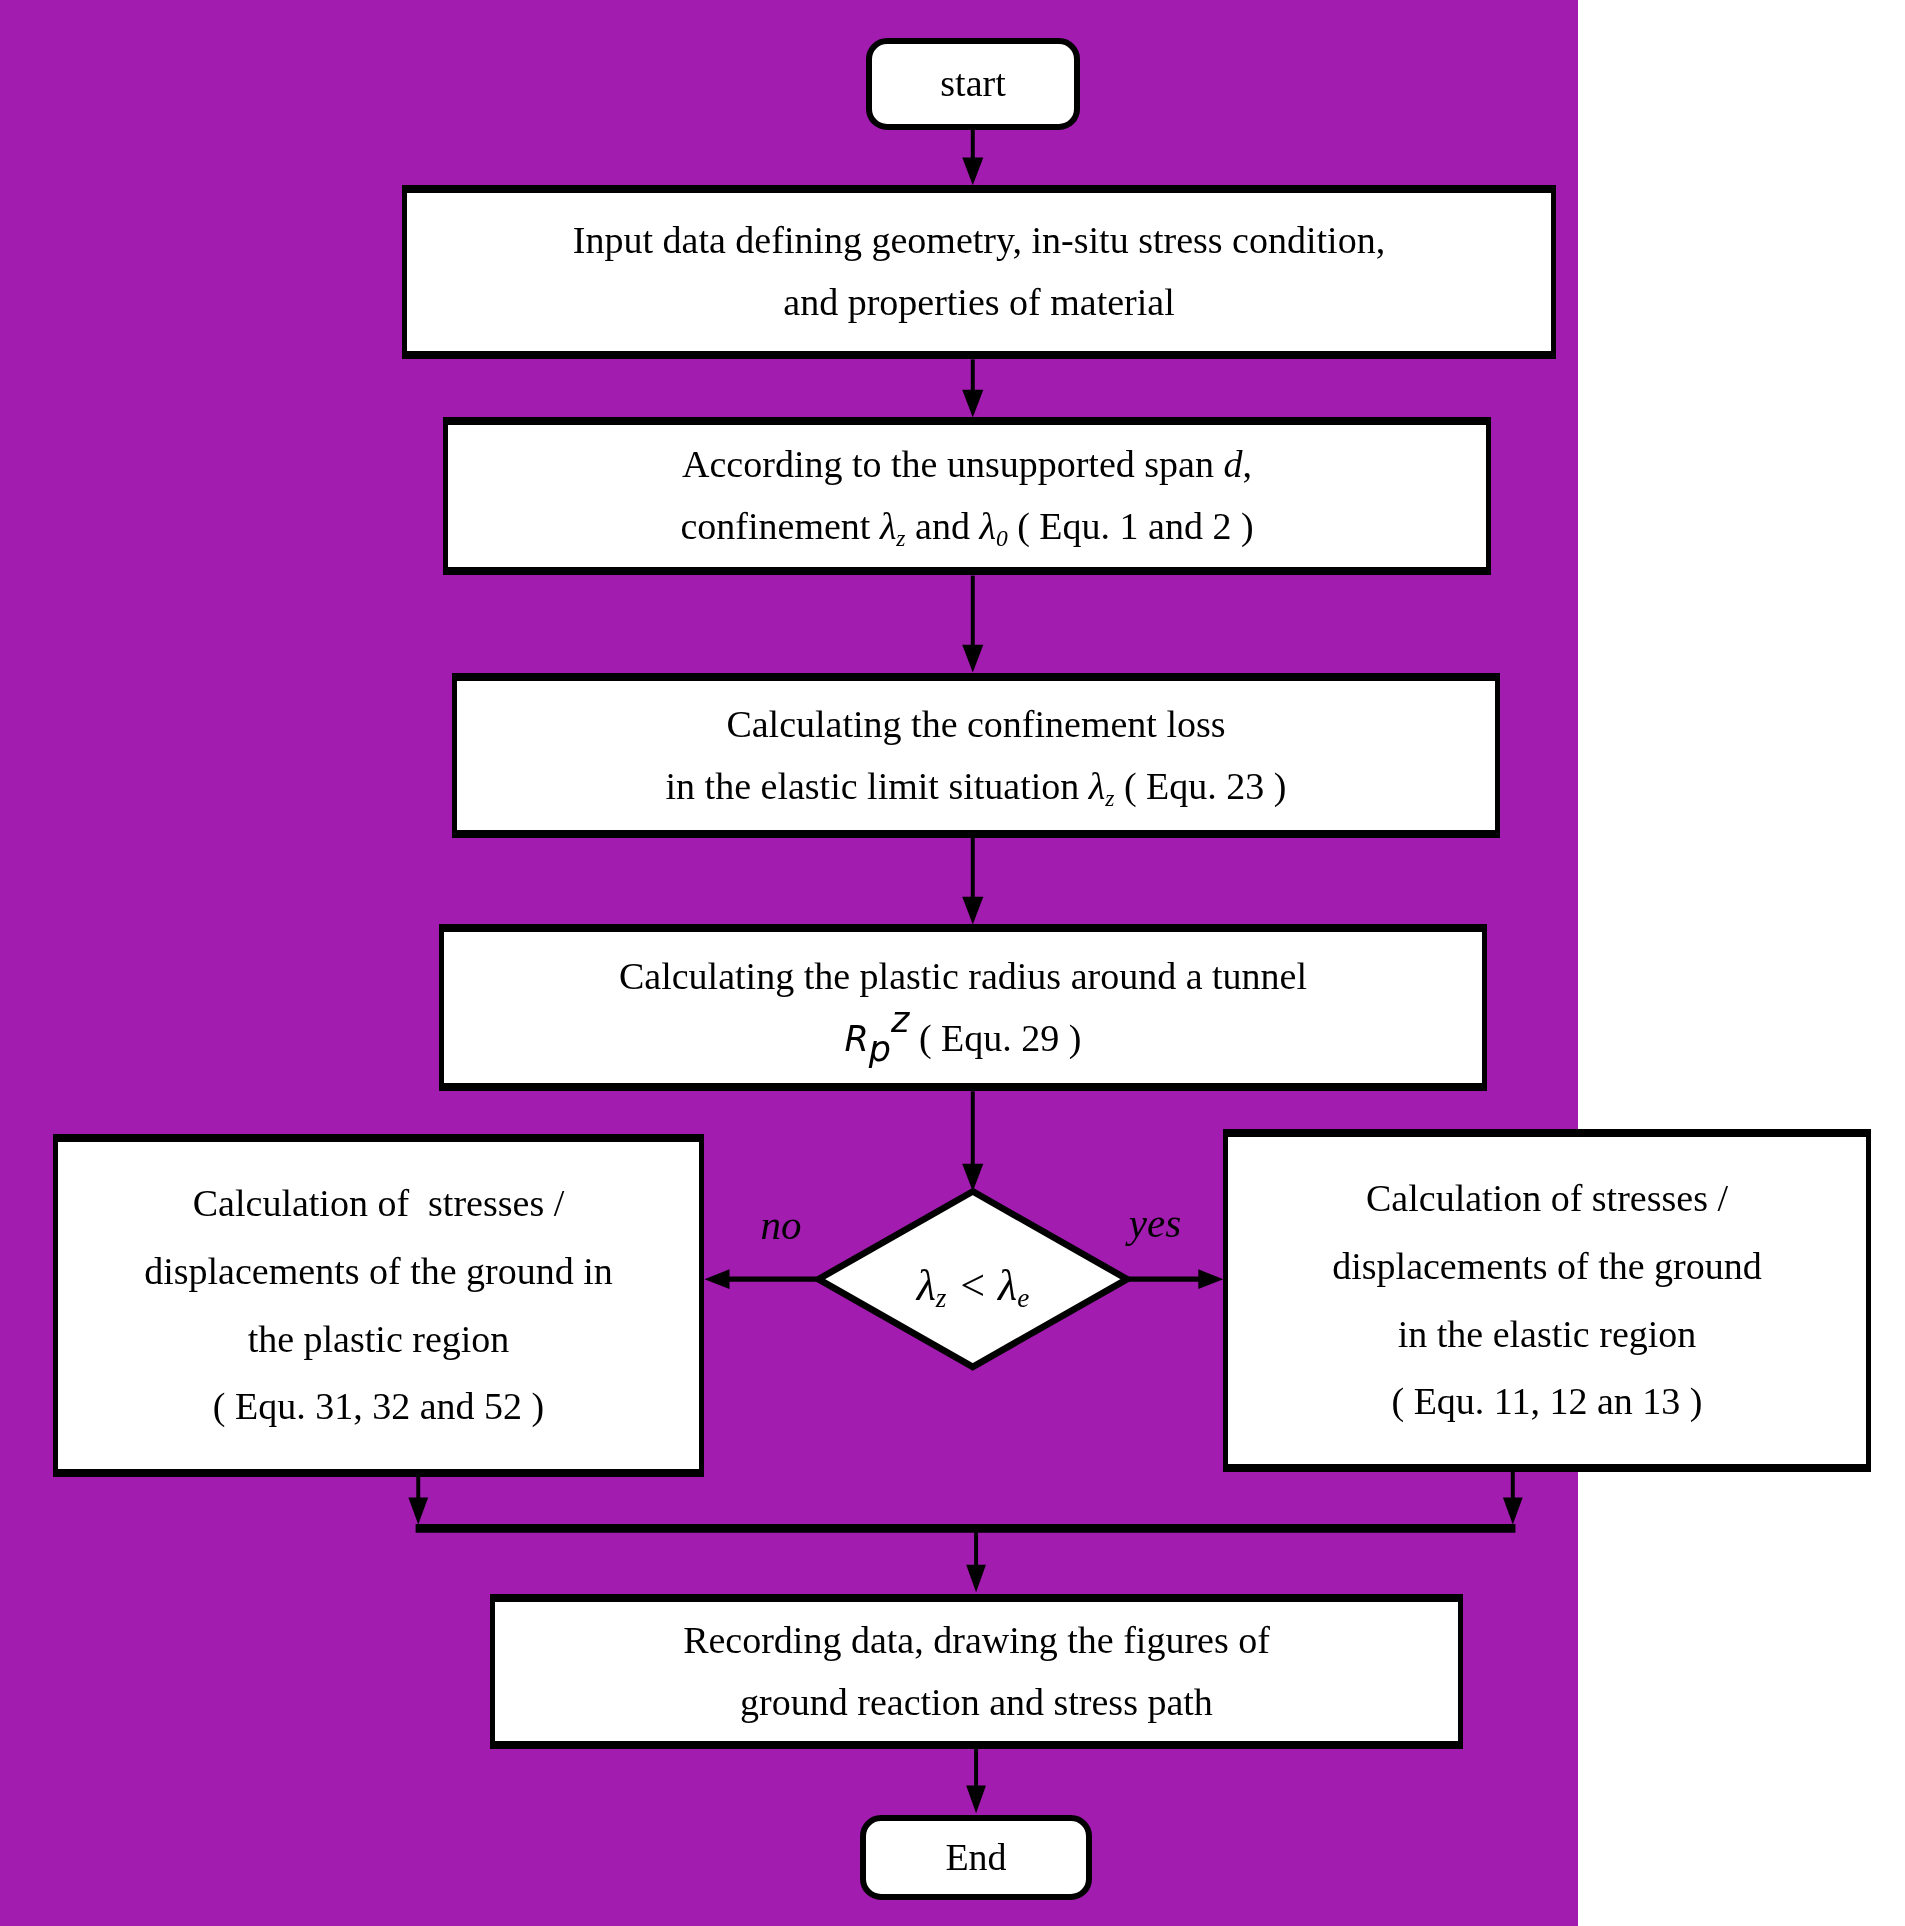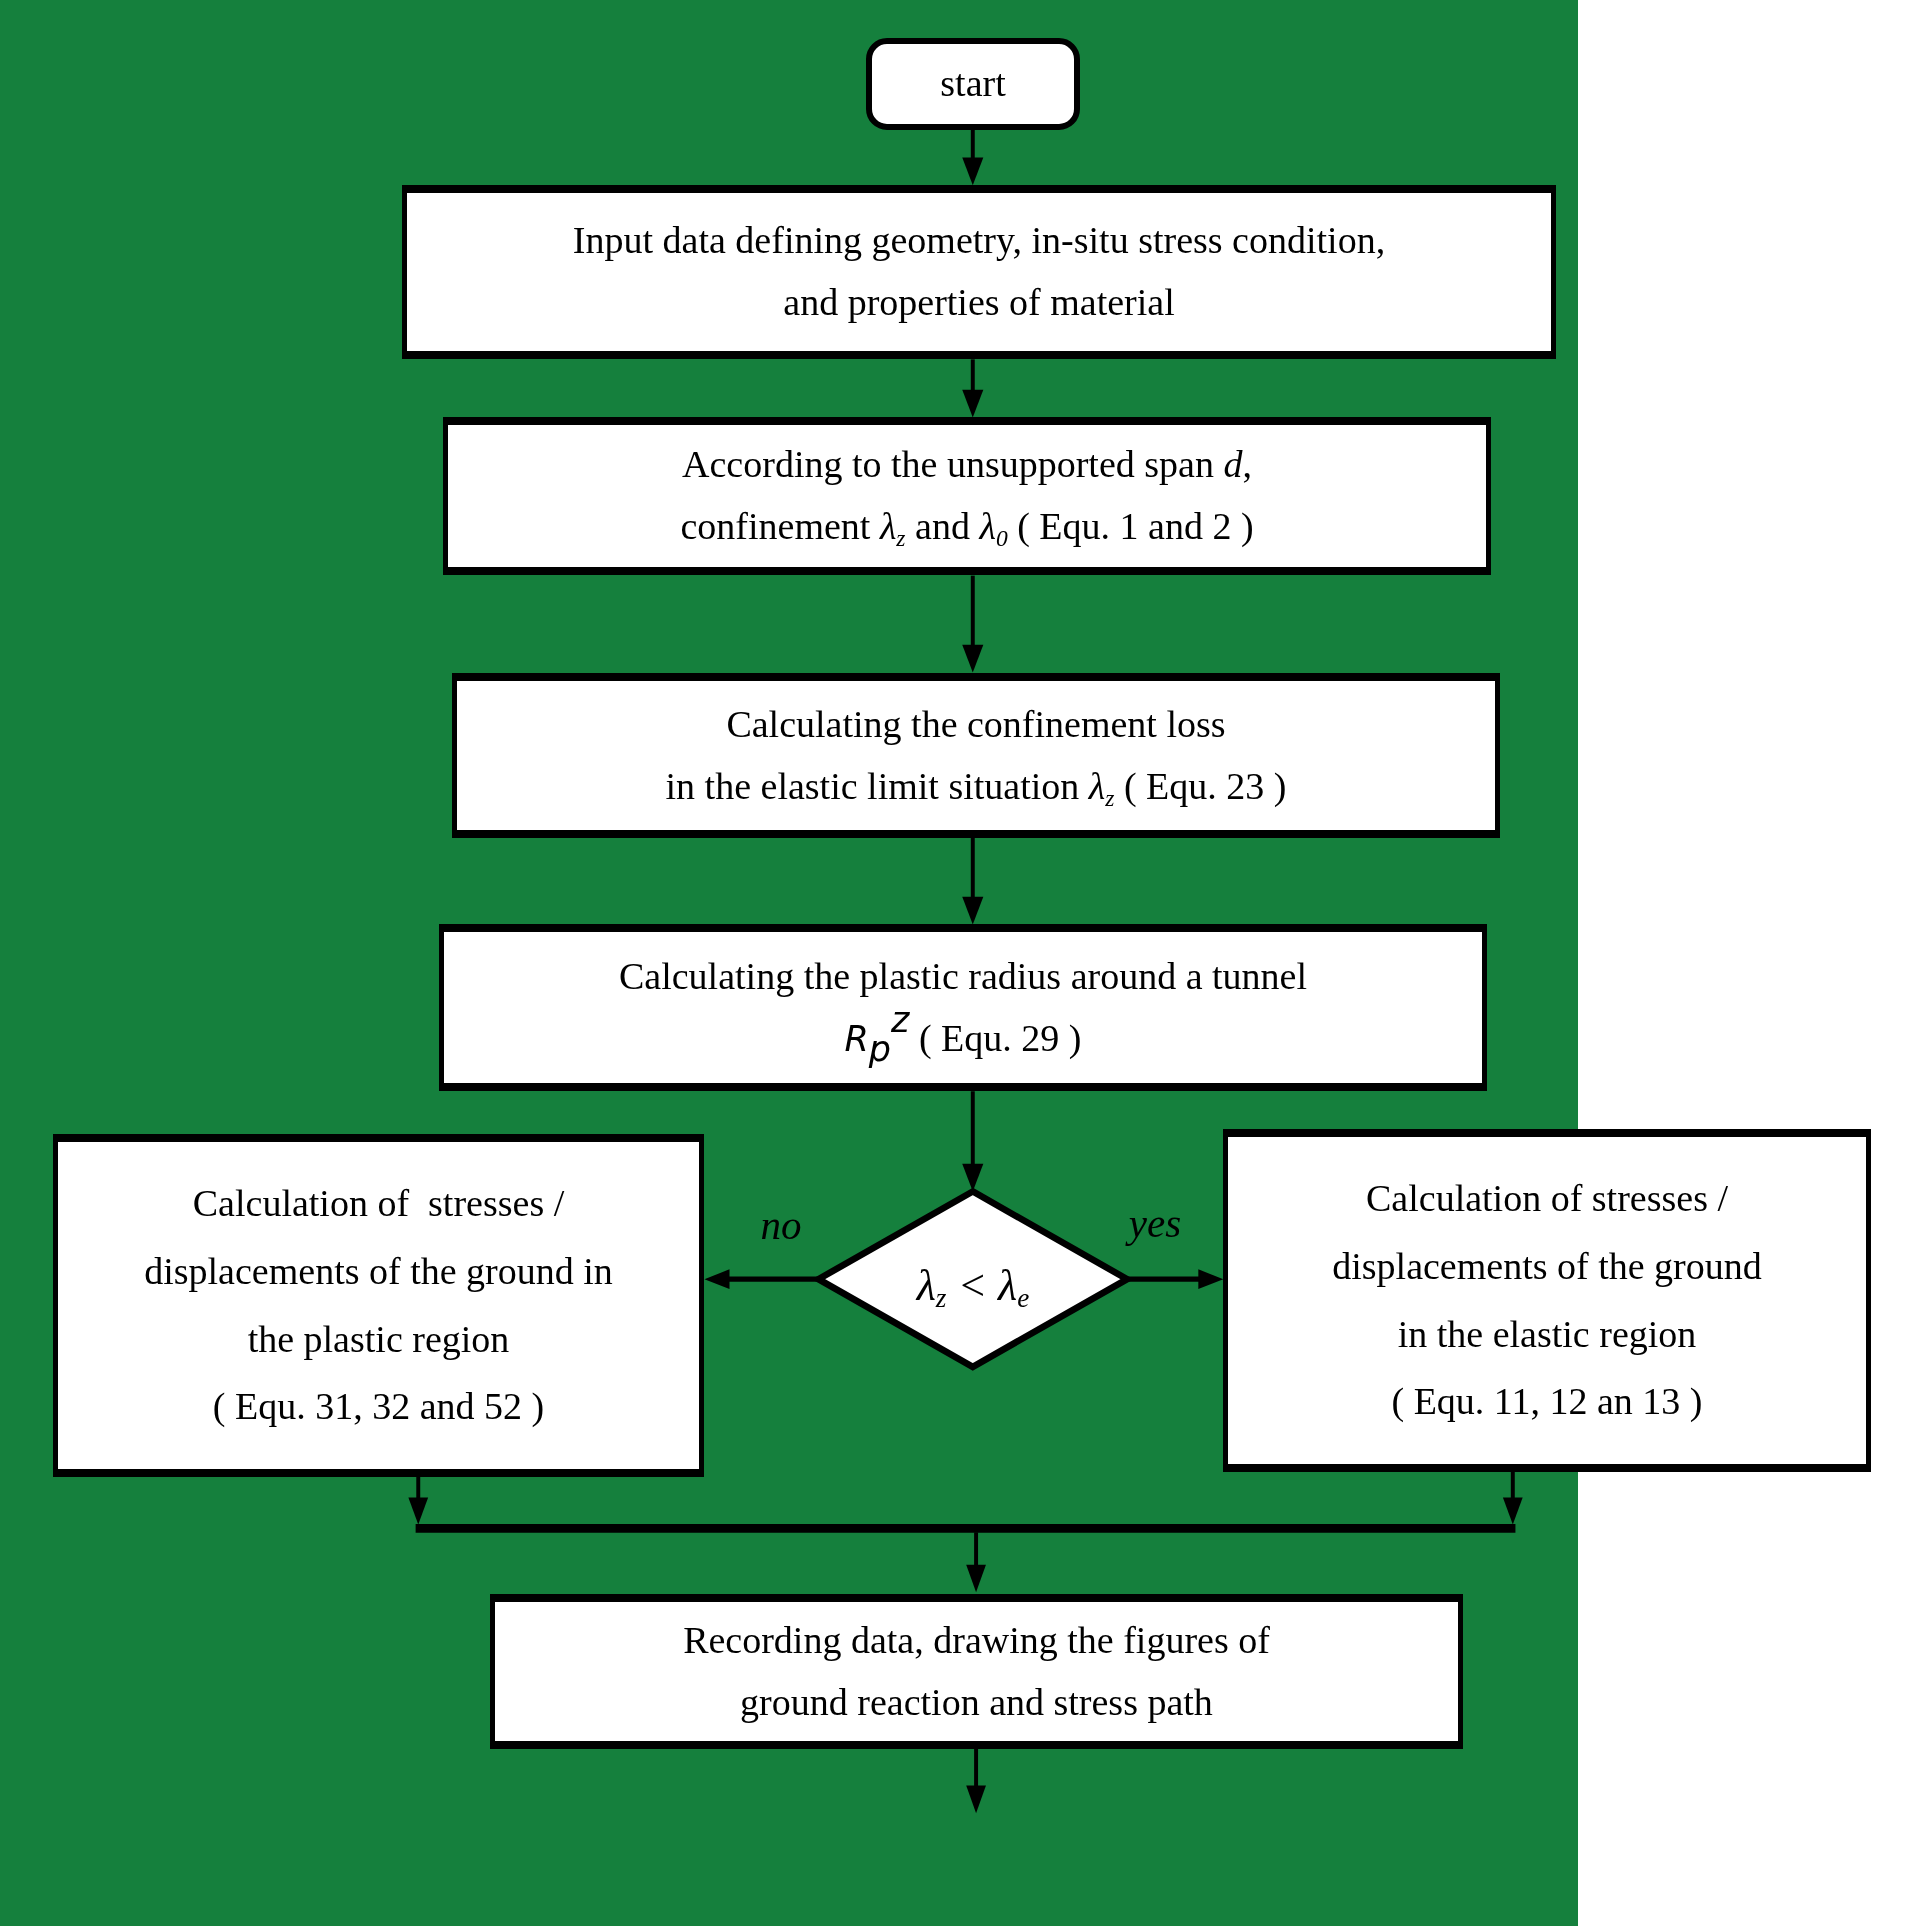--- a/index.html
+++ b/index.html
@@ -1,20 +1,20 @@
 <!DOCTYPE html>
 <html style="font-size:10.6px"><head>
 <meta charset="utf-8">
 <style>
   html, body { margin: 0; padding: 0; background: #ffffff; }
   #canvas {
     position: relative;
     width: 1578px;
     height: 1926px;
-    background: #15803d;
+    background: #a21caf;
     font-family: "Liberation Serif", serif;
     color: #000000;
   }
   #connectors {
     position: absolute;
     left: 0; top: 0;
     width: 1906px; height: 1926px;
   }
   .node {
     position: absolute;
@@ -146,15 +146,18 @@
     <div class="line">displacements of the ground</div>
     <div class="line">in the elastic region</div>
     <div class="line">( Equ. 11, 12 an 13 )</div>
   </div>
 
   <div class="node rect" style="left:490px; top:1594px; width:973px; height:155px;">
     <div class="line">Recording data, drawing the figures of</div>
     <div class="line">ground reaction and stress path</div>
   </div>
 
+  <div class="node term" style="left:860px; top:1815px; width:232px; height:85px;">
+    <span class="line">End</span>
+  </div>
 
 </div>
 
 
 </body></html>

